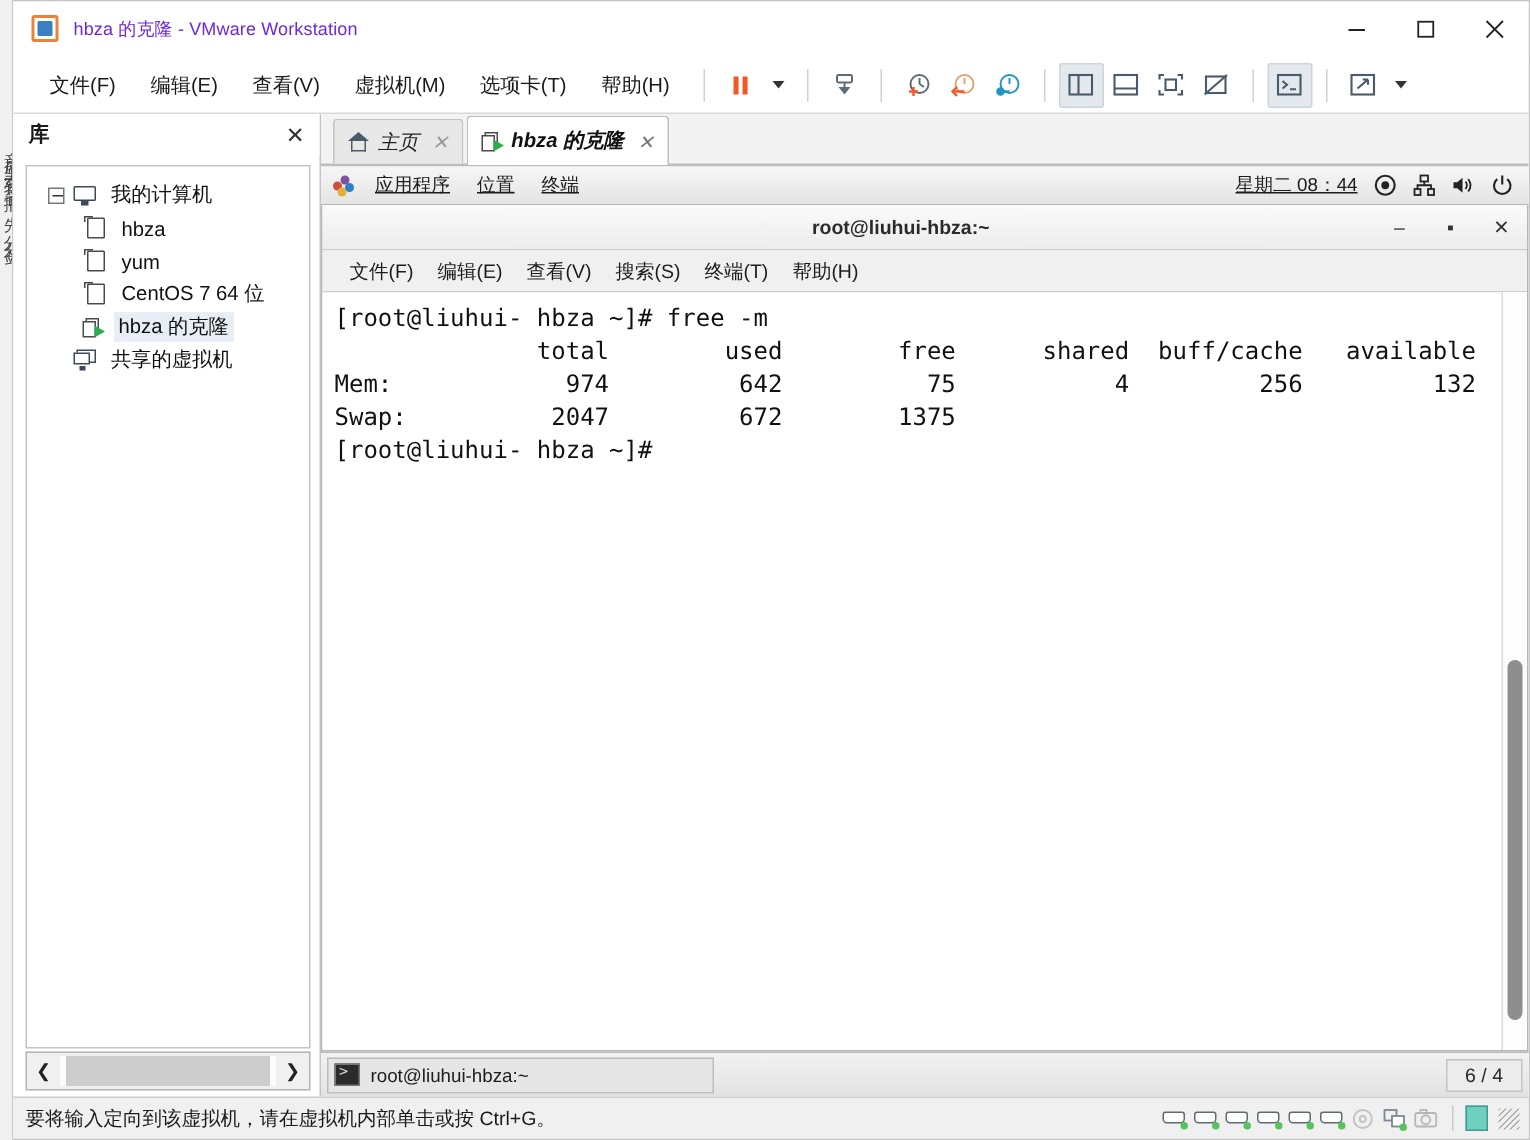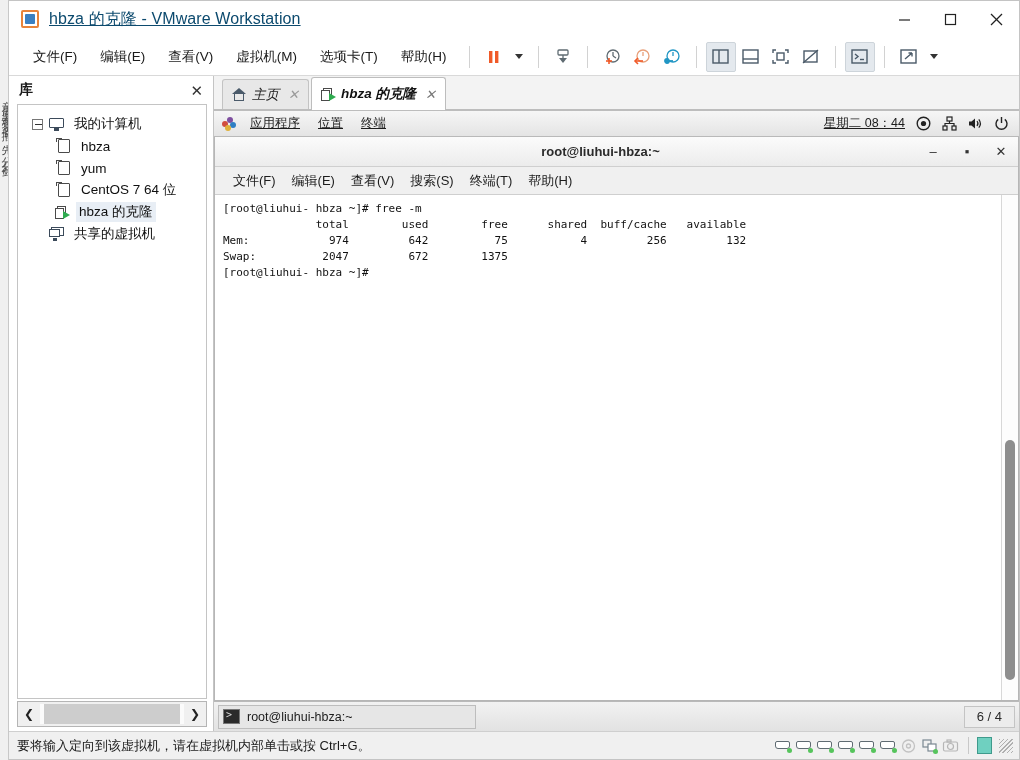--- a/index.html
+++ b/index.html
@@ -41,21 +41,21 @@
   }
   #app-icon {
     width: 18px; height: 18px; margin-left: 12px; margin-right: 10px;
     position: relative; flex: none;
   }
   #app-icon .o1 { position:absolute; left:0; top:0; width:18px; height:18px;
     border:2.5px solid #e8833a; border-radius:2px; }
   #app-icon .o2 { position:absolute; left:4px; top:4px; width:10px; height:10px;
     background:#3a7fc1; border-radius:1px; }
   #window-title {
-    font-size: 16px; color: #0c4a6e; letter-spacing: .1px; flex: 1; text-decoration: underline;
+    font-size: 12px; color: #6d28d9; letter-spacing: .1px; flex: 1;
   }
   .winbtn {
     width: 46px; height: 36px; display:flex; align-items:center; justify-content:center;
     color:#222;
   }
   .winbtn svg { display:block; }
 
   
   #menubar-row {
     height: 38px; min-height: 38px;
@@ -98,21 +98,21 @@
     display:flex; align-items:center; padding: 0 4px;
   }
   #lib-search .mag { width:13px;height:13px;border:1.6px solid #5a5a5a;border-radius:50%;
     position:relative; margin:0 6px 0 3px; flex:none;}
   #lib-search .mag::after{content:"";position:absolute;width:1.6px;height:5px;background:#5a5a5a;
     right:-2px;bottom:-3px;transform:rotate(-45deg);}
   #lib-search .ph { font-size:12.5px; color:#3a3a3a; flex:1; white-space:nowrap; overflow:hidden; }
   #lib-search .dd { width:0;height:0;border-left:5px solid transparent;border-right:5px solid transparent;
     border-top:6px solid #1a1a1a; margin-right:4px; flex:none;}
 
-  #lib-tree { flex:1; border:1px solid #c4c4c4; margin: 0 6px 0 8px; background:#fff; padding-top:8px;
+  #lib-tree { flex:1; border:1px solid #c4c4c4; margin: 6px 6px 0 8px; background:#fff; padding-top:8px;
     overflow:hidden; }
   .tree-row { display:flex; align-items:center; height:22px; font-size:13.5px; color:#101010;
     padding-left: 6px; white-space:nowrap; }
   .tree-row.sel .lbl { background:#e8eef5; }
   .lbl { padding: 1px 3px; }
   .expander { width:11px;height:11px;border:1px solid #767676; margin-right:6px;
     position:relative; flex:none; background:#fff; }
   .expander::before{content:"";position:absolute;left:2px;top:4.5px;width:7px;height:1px;background:#333;}
   .spacer-ind { width:17px; flex:none; }
   .spacer-ind2 { width:34px; flex:none; }
@@ -182,21 +182,21 @@
     background:linear-gradient(#fbfbfb,#ececec); border-bottom:1px solid #cfcfcf; }
   #term-title .t { flex:1; text-align:center; font-size:13px; font-weight:bold; color:#2b2b2b; padding-left:70px; }
   #term-title .tb { width:34px; text-align:center; font-size:13px; color:#333; }
   #term-menu { height:28px; min-height:28px; display:flex; align-items:center;
     background:#f0f0f0; border-bottom:1px solid #cfcfcf; padding-left:10px; }
   #term-menu .tm { font-size:13px; color:#1c1c1c; padding:2px 8px; white-space:nowrap; }
   #term-body { flex:1; display:flex; min-height:0; background:#ffffff; }
   #term-text {
     flex:1; padding:6px 0 0 8px; min-width:0; overflow:hidden;
     font-family:"DejaVu Sans Mono","Liberation Mono",monospace;
-    font-size:11px; line-height:16px; color:#111; white-space:pre;
+    font-size:16px; line-height:22px; color:#111; white-space:pre;
   }
   #term-scroll { width:17px; background:#fdfdfd; border-left:1px solid #d8d8d8; position:relative; }
   #term-thumb { position:absolute; left:3px; width:10px; background:#8e8e8e; border-radius:5px; }
 
   
   #guest-taskbar { height:30px; min-height:30px; display:flex; align-items:center;
     background:linear-gradient(#f2f2f2,#e2e2e2); border-top:1px solid #b9b9b9; padding:0 4px; }
   #task-item { width:258px; height:24px; display:flex; align-items:center;
     background:#e6e6e6; border:1px solid #bdbdbd; padding-left:4px; }
   #task-item .ticon { width:17px;height:15px;background:#2b2b2b;border:1px solid #777;

